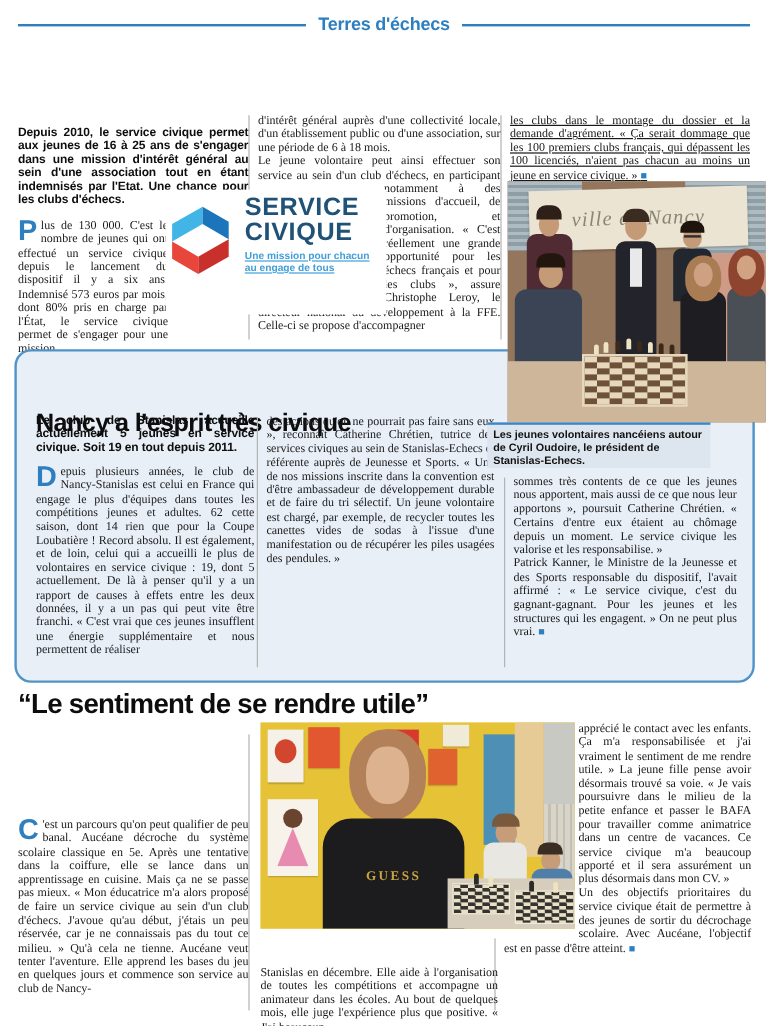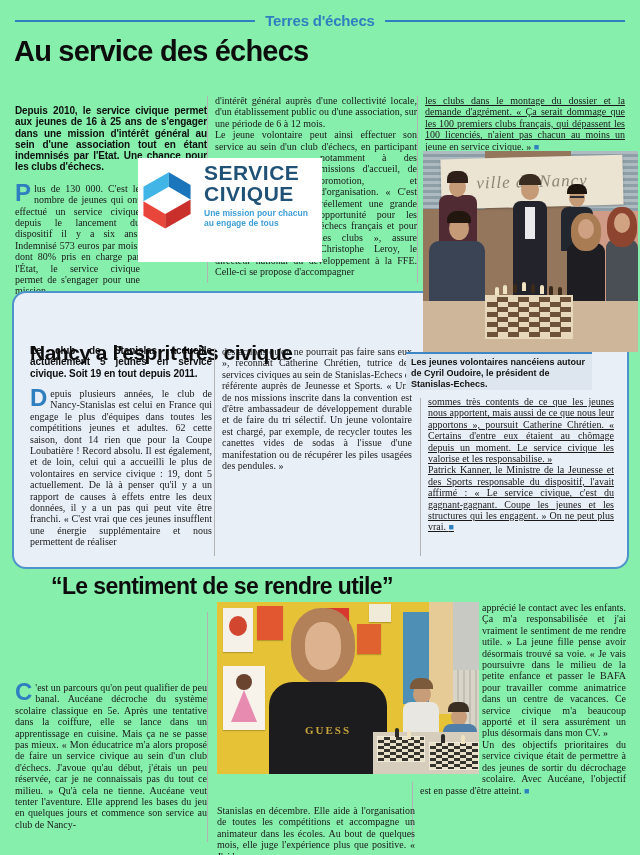--- a/index.html
+++ b/index.html
@@ -1,16 +1,16 @@
 <!DOCTYPE html>
 <html><head>
 <meta charset="utf-8">
 <style>
   html,body{margin:0;padding:0;background:#e9e9e9;}
-  .page{position:relative;width:640px;height:855px;background:#86efac;overflow:hidden;
+  .page{position:relative;width:640px;height:855px;background:#ffffff;overflow:hidden;
         font-family:"Liberation Serif",serif;color:#1c1c1c;}
   .abs{position:absolute;}
 
   
   .kicker{left:15px;right:15px;top:13px;display:flex;align-items:center;gap:10px;}
   .kicker .rule{flex:1;height:0;border-top:2px solid #2e7fc0;}
   .kicker .label{font:bold 15px/16px "Liberation Sans",sans-serif;color:#2e7fc0;letter-spacing:-0.2px;}
 
   .h1{font:bold 29px/30px "Liberation Sans",sans-serif;color:#0d0d0d;letter-spacing:-0.8px;}
 
@@ -20,21 +20,21 @@
   .dropcap{float:left;font:bold 24px/19px "Liberation Sans",sans-serif;color:#2e7fc0;margin:0 3px 0 0;}
   .endmark{color:#2e7fc0;font-size:9px;}
   .sp-r{float:right;width:67px;height:100px;}
   .sp-l{float:left;width:105px;height:100px;}
   .sp-l3{float:left;width:62px;height:182px;}
   .vsep{width:0;border-left:1px solid #b3b3b3;}
 
   
   .logobox{left:138px;top:158px;width:184px;height:104px;background:#fff;display:flex;align-items:flex-start;gap:8px;padding-top:4px;box-sizing:border-box;}
   .logotext .w{font:bold 21px/21px "Liberation Sans",sans-serif;color:#1f5276;letter-spacing:0.5px;}
-  .logotext .tag{font:bold 8.5px/10px "Liberation Sans",sans-serif;color:#3f9fd8;margin-top:4px;}
+  .logotext .tag{font:bold 8.5px/10px "Liberation Sans",sans-serif;color:#3f9fd8;margin-top:4px;text-decoration:underline;}
 
   
   .photo1{left:423px;top:151px;width:215px;height:201px;background:#93765c;overflow:hidden;}
   .shutter{background:repeating-linear-gradient(180deg,#aebcc2 0 3px,#8d9ea6 3px 6px);}
   .banner1{left:18px;top:6px;width:182px;height:50px;background:#ece4d2;transform:rotate(-1.5deg);
            display:flex;align-items:center;justify-content:center;box-shadow:0 1px 2px rgba(0,0,0,.25);}
   .banner1 span{font:italic 17px/18px "Liberation Serif",serif;color:#8b8577;letter-spacing:1px;}
   .head{border-radius:50%;background:#c59a77;}
   .tbl1{left:0;top:150px;width:215px;height:51px;background:#cdb69a;}
   .board1{left:62px;top:144px;width:88px;height:44px;border:2px solid #e7d8bb;box-sizing:border-box;
@@ -43,53 +43,52 @@
 
   
   .caption1{left:406px;top:352px;width:186px;height:38px;background:#dde6ee;border-top:2px solid #3e87c4;
             box-sizing:border-box;padding:3px 5px;font:bold 9px/11px "Liberation Sans",sans-serif;color:#111;}
 
   
   .bluebox{left:12px;top:291px;width:617px;height:278px;background:#e9eff7;border:2px solid #4e94cb;border-radius:14px;box-sizing:border-box;}
   .boxtitle{font:bold 21px/22px "Liberation Sans",sans-serif;color:#0d0d0d;letter-spacing:-0.5px;margin-top:40px;}
 
   
-  .h2{font:bold 23px/24px "Liberation Sans",sans-serif;color:#0d0d0d;letter-spacing:-0.6px;margin-left:36px;}
+  .h2{font:bold 23px/24px "Liberation Sans",sans-serif;color:#0d0d0d;letter-spacing:-0.6px;}
 
   
   .photo2{left:217px;top:602px;width:262px;height:172px;background:#e6c236;overflow:hidden;}
   .draw{position:absolute;box-shadow:0 1px 1px rgba(0,0,0,.2);}
   .guess{font:bold 11px/12px "Liberation Serif",serif;color:#c8a53e;letter-spacing:2px;}
   .boardsm{background:repeating-conic-gradient(#35332e 0% 25%,#e8e0c8 0% 50%);background-size:12px 6px;border:1px solid #efe9d8;}
 </style>
 </head>
 <body>
 
 <div class="page">
 
   <div class="abs kicker">
     <div class="rule"></div>
     <div class="label">Terres d'échecs</div>
     <div class="rule"></div>
   </div>
 
-  <div class="abs h1" style="left:14px;top:36px;">Au service des échecs</div>
 
   <div class="abs vsep" style="left:207px;top:96px;height:187px;"></div>
   <div class="abs vsep" style="left:417px;top:96px;height:187px;"></div>
 
   <div class="abs" style="left:15px;top:95px;width:192px;">
     <p class="lead">Depuis 2010, le service civique permet aux jeunes de 16 à 25 ans de s'engager dans une mission d'intérêt général au sein d'une association tout en étant indemnisés par l'Etat. Une chance pour les clubs d'échecs.</p>
     <div class="body" style="margin-top:6px;">
       <p><span class="sp-r"></span><span class="dropcap">P</span><span>lus de 130 000. C'est le nombre de jeunes qui ont effectué un service civique depuis le lancement du dispositif il y a six ans. Indemnisé 573 euros par mois, dont 80% pris en charge par l'État, le service civique permet de s'engager pour une mission</span></p>
     </div>
   </div>
 
   <div class="abs body" style="left:215px;top:95px;width:202px;">
-    <p>d'intérêt général auprès d'une collectivité locale, d'un établissement public ou d'une association, sur une période de 6 à 12 mois.</p>
+    <p>d'intérêt général auprès d'une collectivité locale, d'un établissement public ou d'une association, sur une période de 6 à 18 mois.</p>
     <p><span>Le jeune volontaire peut ainsi effectuer son service au sein d'un club d'échecs, en</span><span class="sp-l"></span> <span>participant notamment à des missions d'accueil, de promotion, et d'organisation. « C'est réellement une grande opportunité pour les échecs français et pour les clubs », assure Christophe Leroy, le directeur national du développement à la FFE. Celle-ci se propose d'accompagner</span></p>
   </div>
 
   <div class="abs body" style="left:425px;top:95px;width:200px;text-decoration:underline;">
     <p><span>les clubs dans le montage du dossier et la demande d'agrément. « Ça serait dommage que les 100 premiers clubs français, qui dépassent les 100 licenciés, n'aient pas chacun au moins un jeune en service civique. »</span> <span class="endmark">■</span></p>
   </div>
 
   <div class="abs logobox">
     <svg width="58" height="82" viewBox="0 0 64 88">
       <polygon points="6,26 34,10 34,26 6,42" fill="#41b6e6"></polygon>
@@ -113,23 +112,23 @@
   <div class="abs lead" style="left:30px;top:345px;width:182px;">Le club de Stanislas accueille actuellement 5 jeunes en service civique. Soit 19 en tout depuis 2011.</div>
 
   <div class="abs body" style="left:30px;top:388px;width:182px;">
     <p><span class="dropcap">D</span><span>epuis plusieurs années, le club de Nancy-Stanislas est celui en France qui engage le plus d'équipes dans toutes les compétitions jeunes et adultes. 62 cette saison, dont 14 rien que pour la Coupe Loubatière ! Record absolu. Il est également, et de loin, celui qui a accueilli le plus de volontaires en service civique : 19, dont 5 actuellement. De là à penser qu'il y a un rapport de causes à effets entre les deux données, il y a un pas qui peut vite être franchi. « C'est vrai que ces jeunes insufflent une énergie supplémentaire et nous permettent de réaliser</span></p>
   </div>
 
   <div class="abs body" style="left:222px;top:346px;width:190px;">
     <p>des actions qu'on ne pourrait pas faire sans eux », reconnaît Catherine Chrétien, tutrice des services civiques au sein de Stanislas-Echecs et référente auprès de Jeunesse et Sports. « Une de nos missions inscrite dans la convention est d'être ambassadeur de développement durable et de faire du tri sélectif. Un jeune volontaire est chargé, par exemple, de recycler toutes les canettes vides de sodas à l'issue d'une manifestation ou de récupérer les piles usagées des pendules. »</p>
   </div>
 
-  <div class="abs body" style="left:428px;top:396px;width:186px;text-decoration:underline;">
+  <div class="abs body" style="left:428px;top:396px;width:186px;">
     <p>sommes très contents de ce que les jeunes nous apportent, mais aussi de ce que nous leur apportons », poursuit Catherine Chrétien. « Certains d'entre eux étaient au chômage depuis un moment. Le service civique les valorise et les responsabilise. »</p>
-    <p><span>Patrick Kanner, le Ministre de la Jeunesse et des Sports responsable du dispositif, l'avait affirmé : « Le service civique, c'est du gagnant-gagnant. Coupe les jeunes et les structures qui les engagent. » On ne peut plus vrai.</span> <span class="endmark">■</span></p>
+    <p><span>Patrick Kanner, le Ministre de la Jeunesse et des Sports responsable du dispositif, l'avait affirmé : « Le service civique, c'est du gagnant-gagnant. Pour les jeunes et les structures qui les engagent. » On ne peut plus vrai.</span> <span class="endmark">■</span></p>
   </div>
 
   <div class="abs photo1">
     <div class="abs shutter" style="left:0;top:0;width:62px;height:58px;"></div>
     <div class="abs shutter" style="left:148px;top:0;width:67px;height:64px;"></div>
     <div class="abs" style="left:148px;top:60px;width:67px;height:92px;background:#cf9a86;"></div>
     <div class="abs banner1">
         <span>ville de Nancy</span>
       </div>
 

